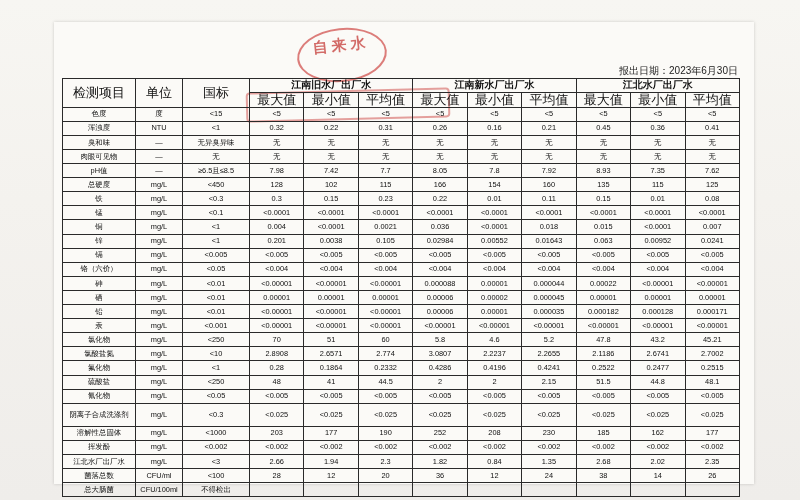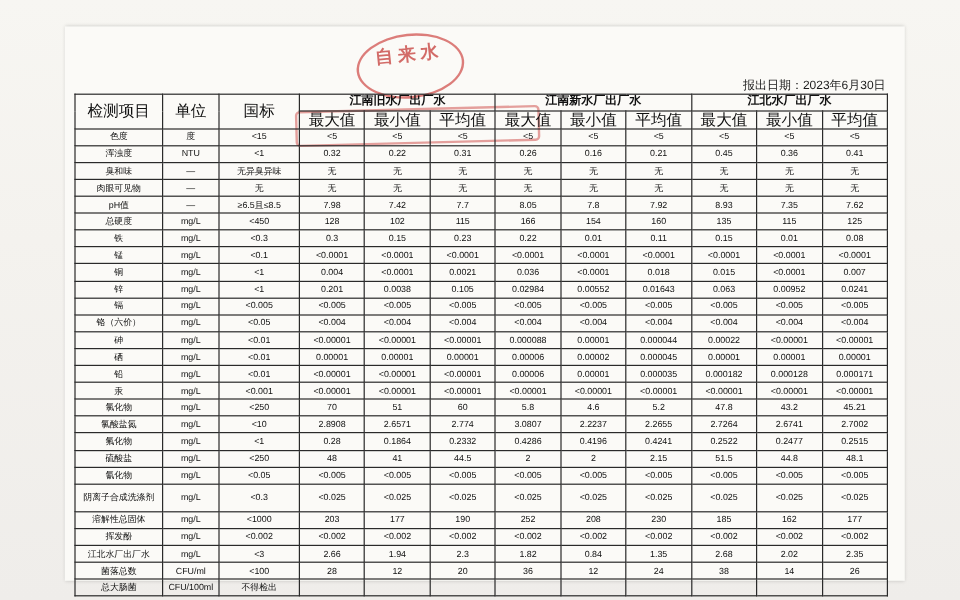--- a/index.html
+++ b/index.html
@@ -335,21 +335,21 @@
         <tr>
           <td class="c1">氯酸盐氮</td>
           <td class="c2">mg/L</td>
           <td class="c3">&lt;10</td>
           <td class="d">2.8908</td>
           <td class="d">2.6571</td>
           <td class="d">2.774</td>
           <td class="d">3.0807</td>
           <td class="d">2.2237</td>
           <td class="d">2.2655</td>
-          <td class="d">2.7264</td>
+          <td class="d">2.1186</td>
           <td class="d">2.6741</td>
           <td class="d">2.7002</td>
         </tr>
         <tr>
           <td class="c1">氟化物</td>
           <td class="c2">mg/L</td>
           <td class="c3">&lt;1</td>
           <td class="d">0.28</td>
           <td class="d">0.1864</td>
           <td class="d">0.2332</td>

